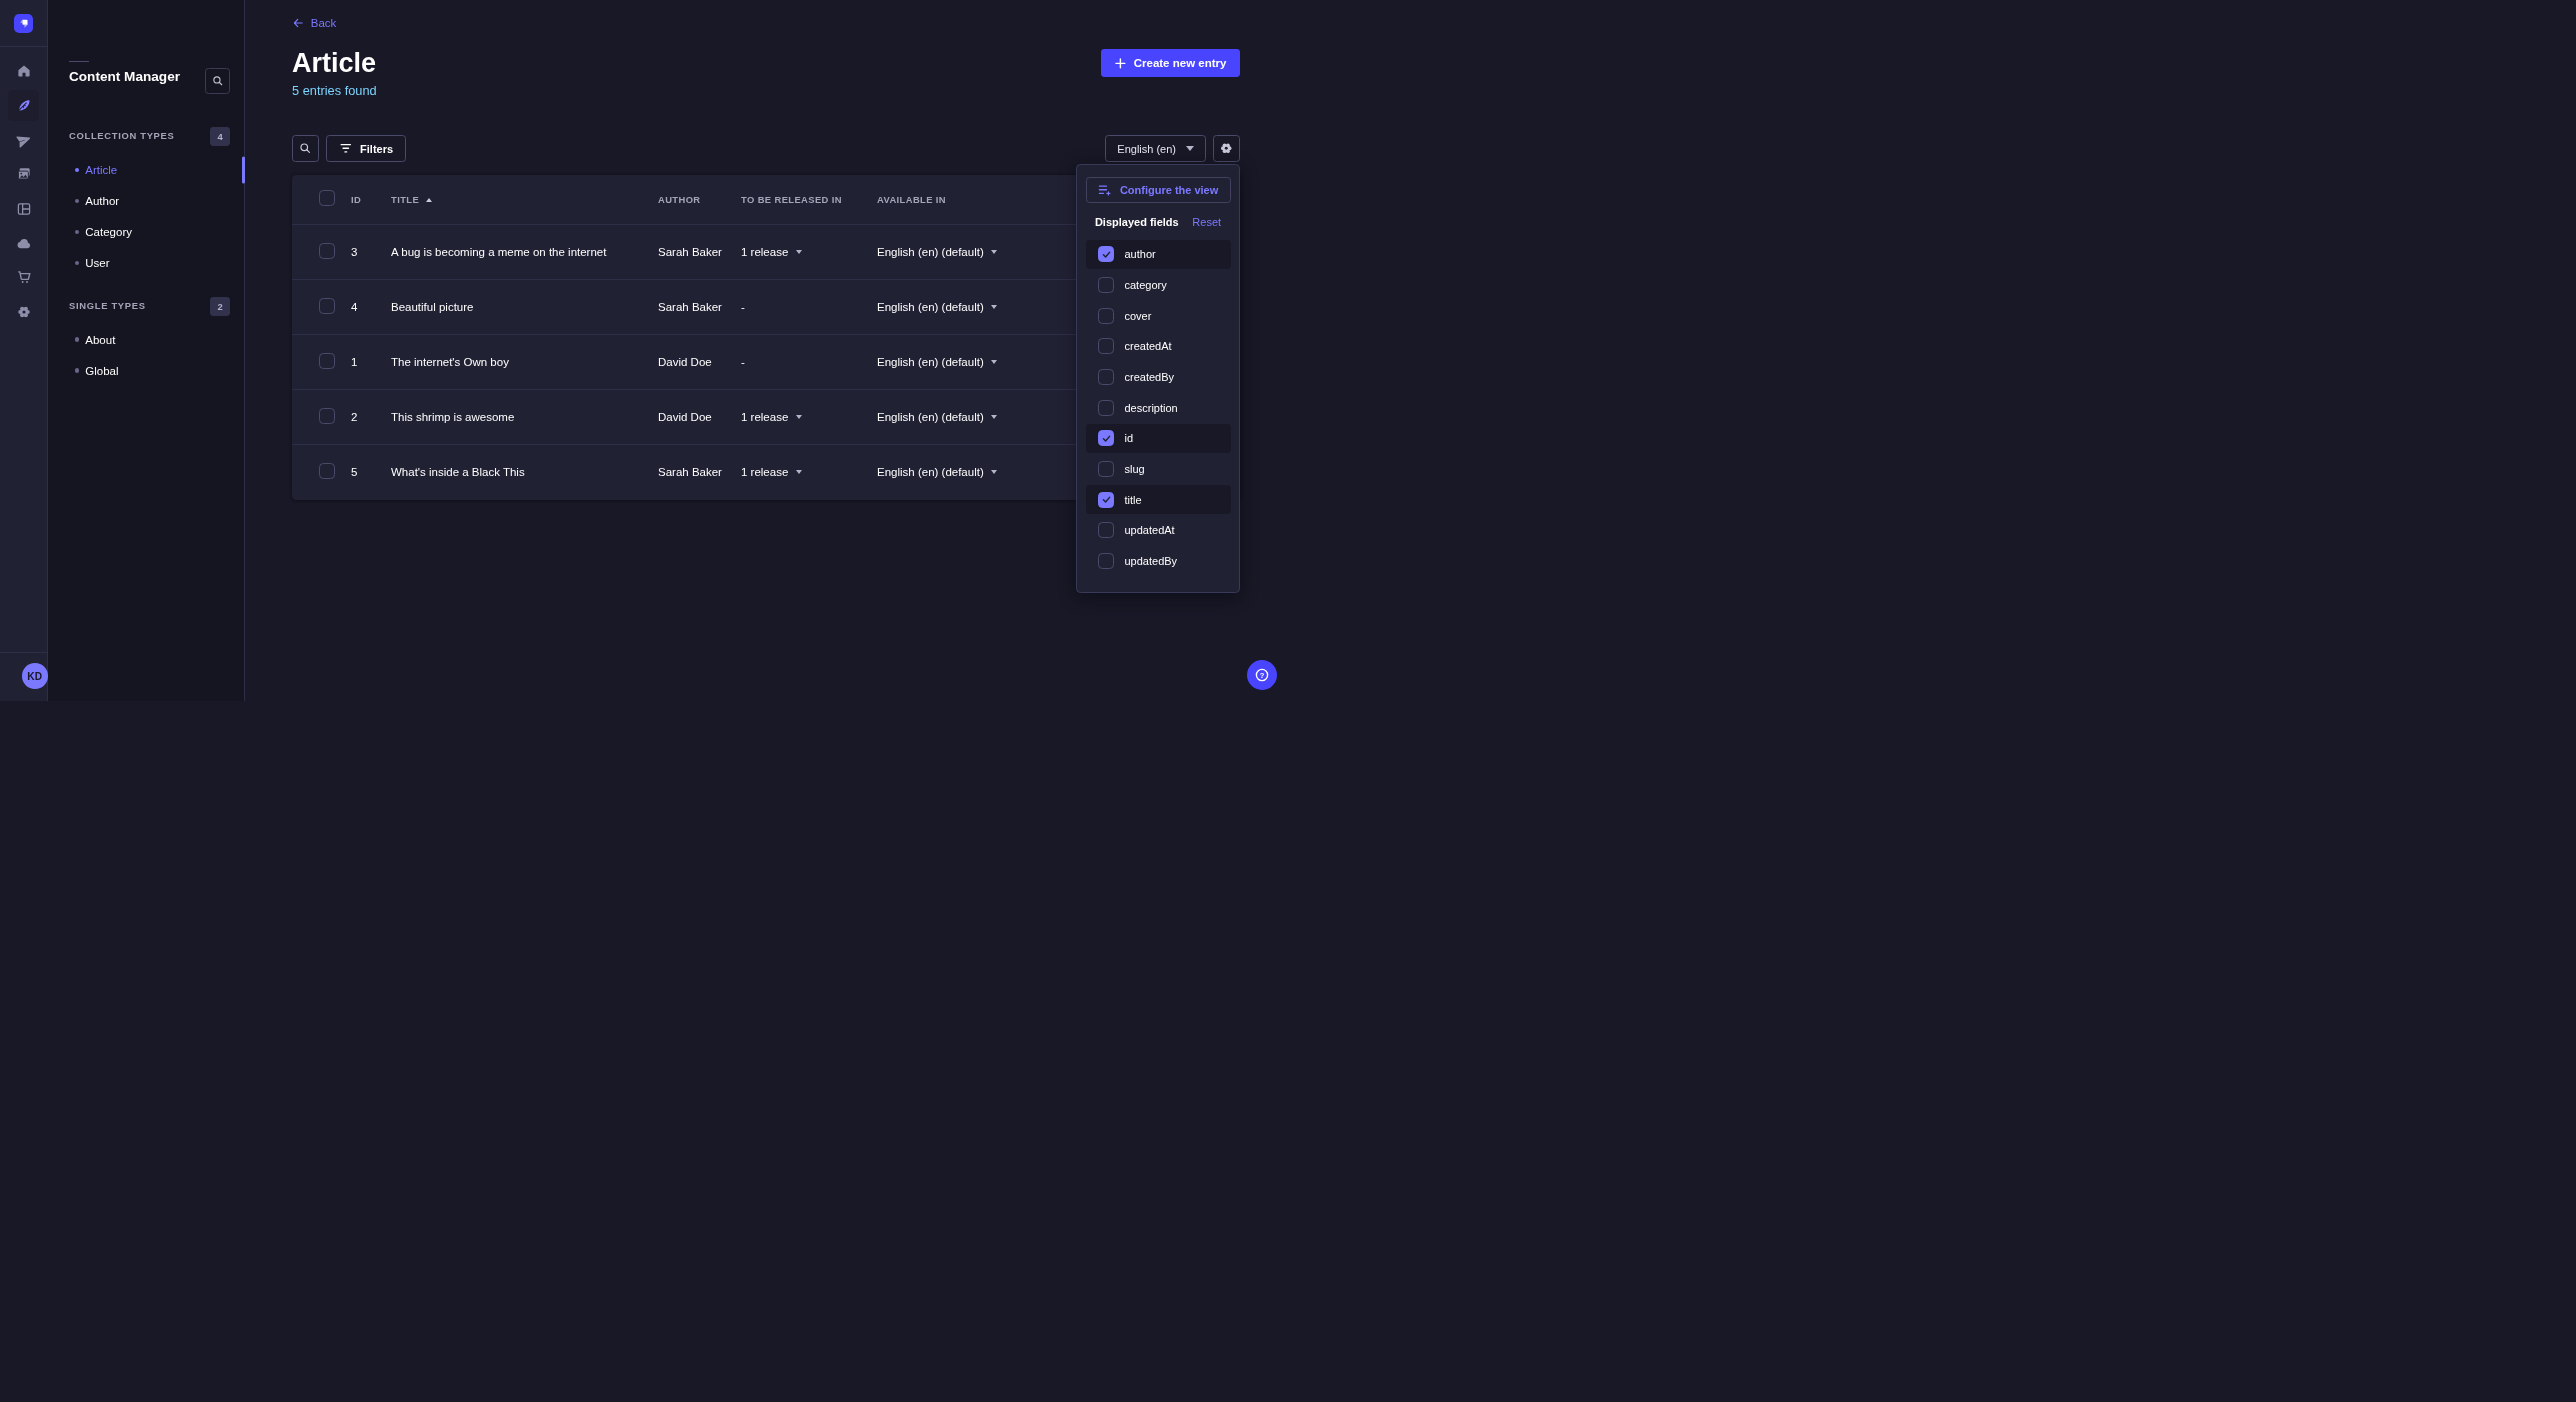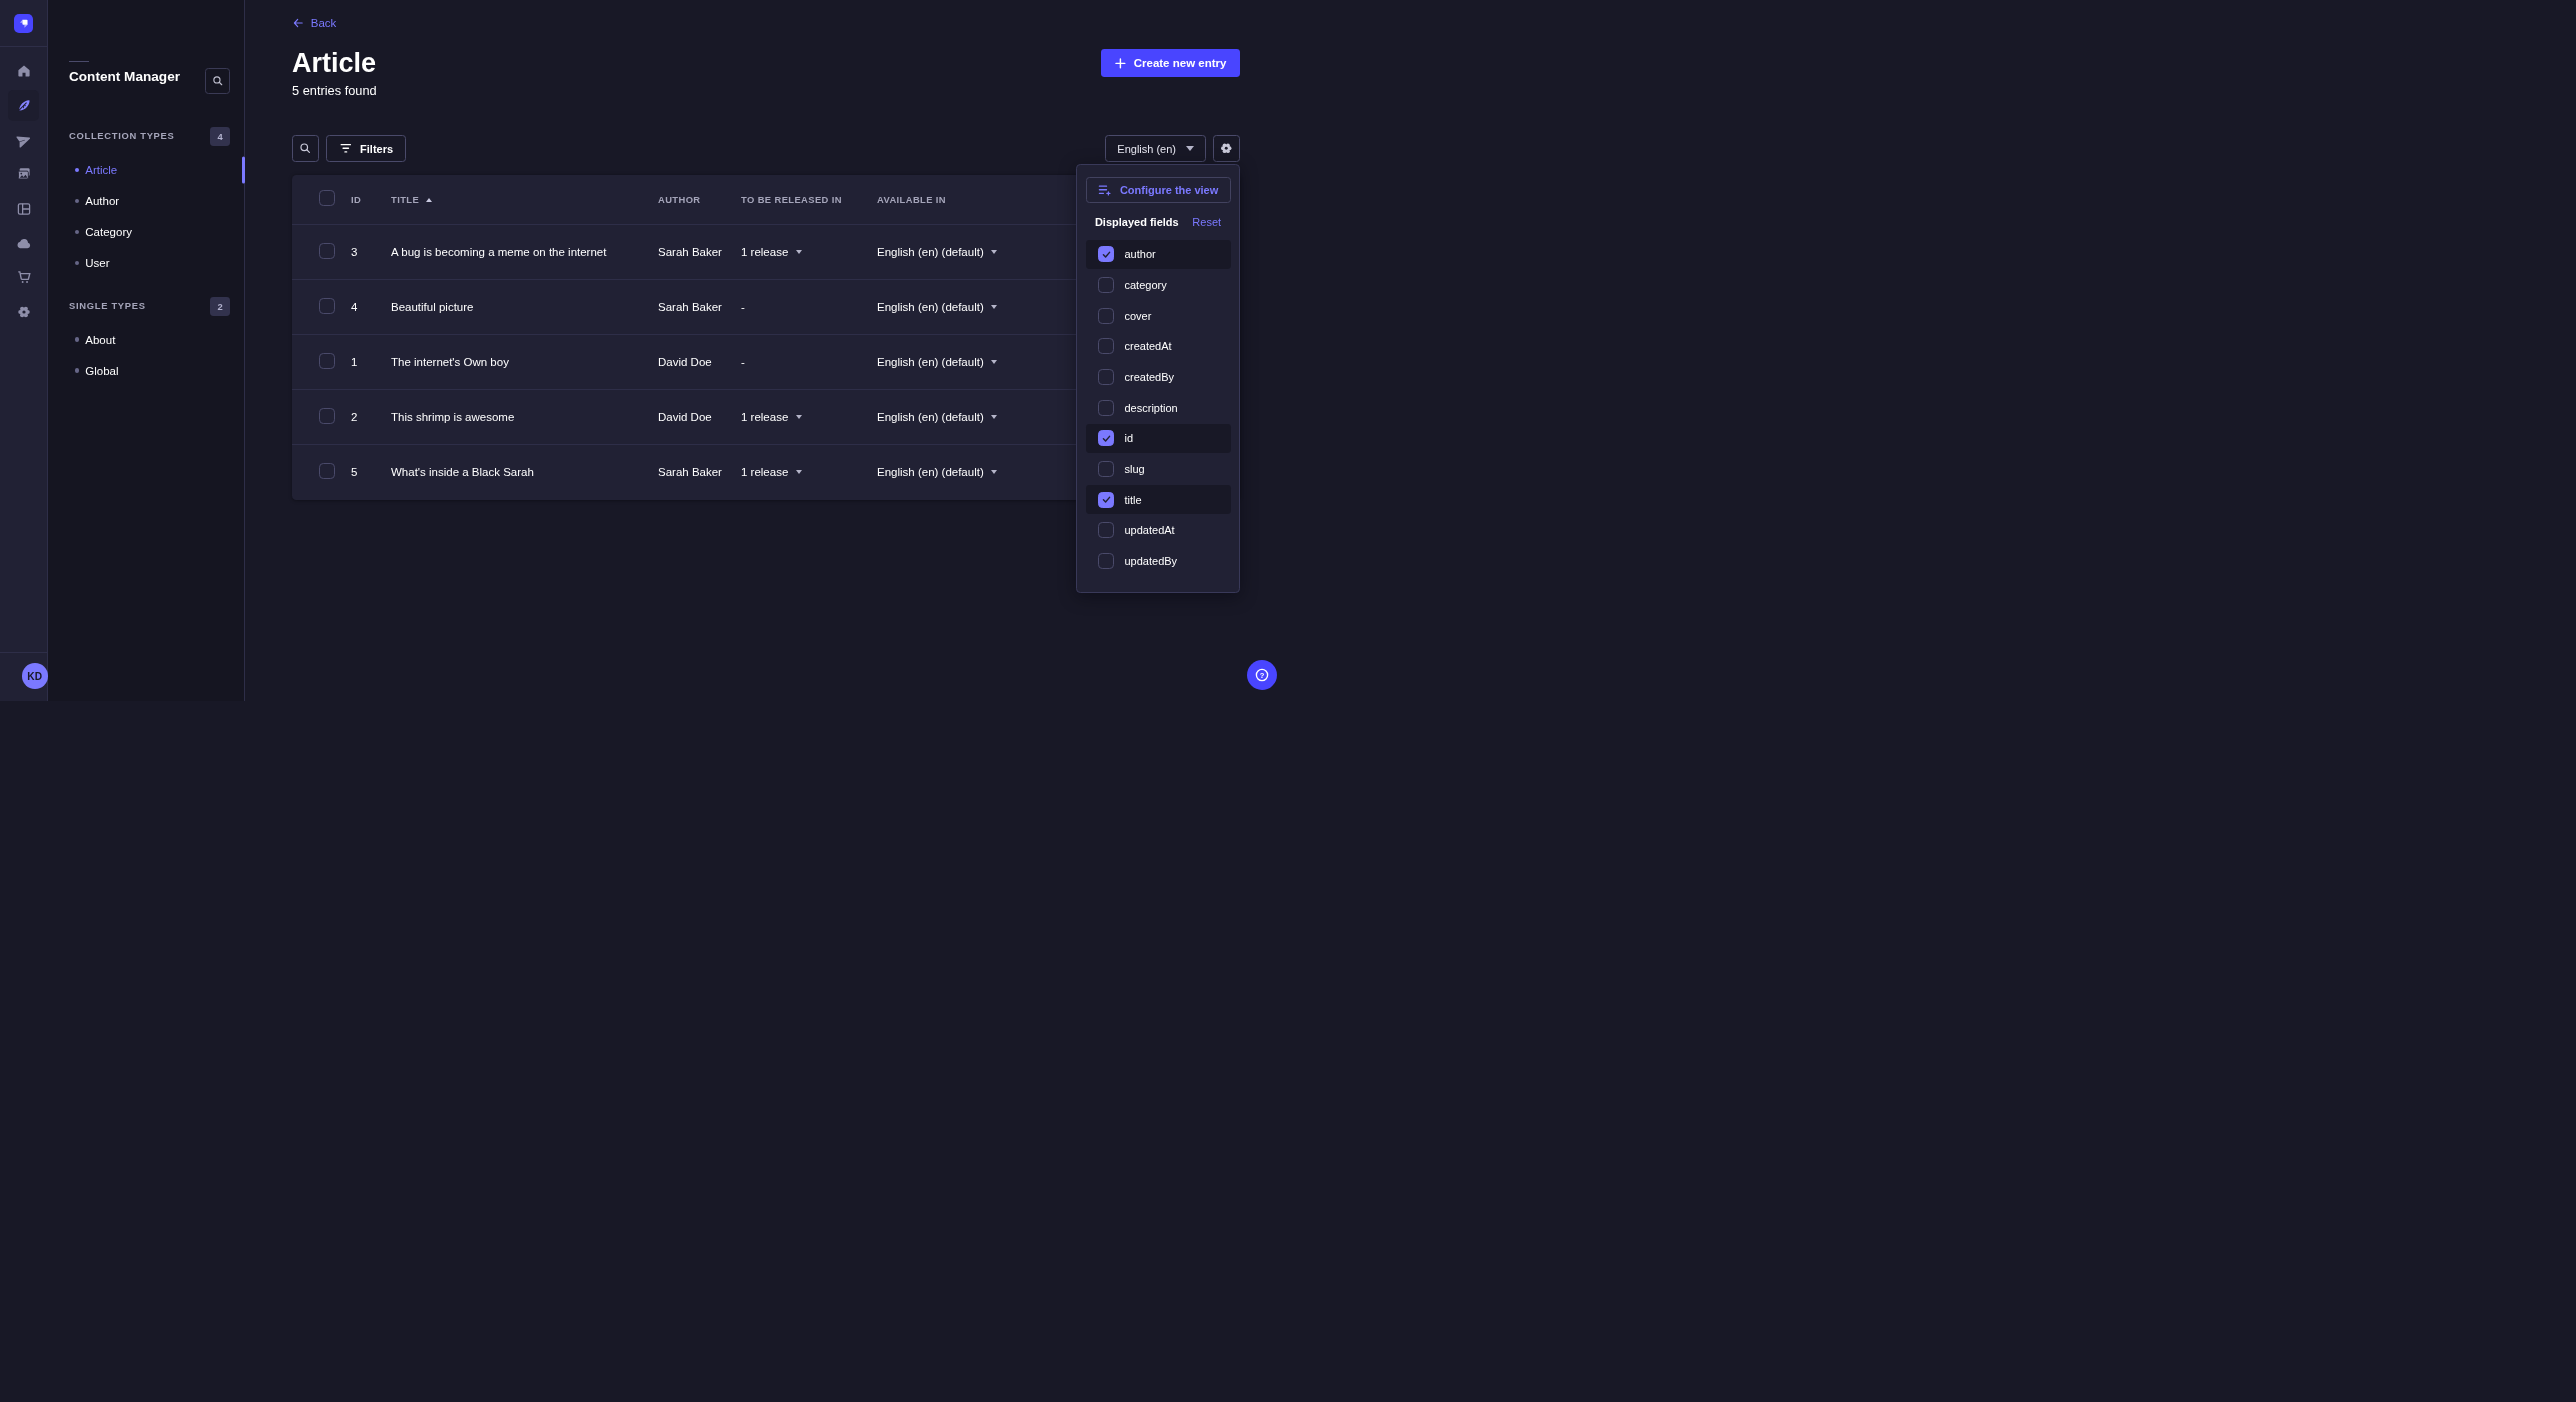--- a/index.html
+++ b/index.html
@@ -30,21 +30,21 @@
   .subnav-item { position:relative; height:31px; display:flex; align-items:center; padding-left:27px; font-size:11.5px; color:#ffffff; cursor:pointer; }
   .subnav-item .bullet { width:4.3px; height:4.3px; border-radius:50%; background:#666687; margin-right:6px; flex:none; }
   .subnav-item.active { color:#7b79ff; }
   .subnav-item.active .bullet { background:#7b79ff; }
   .subnav-item.active::after { content:""; position:absolute; right:-0.9px; top:50%; transform:translateY(-50%); width:2.6px; height:27px; background:#7b79ff; border-radius:1.7px; }
 
   
   .main { position:absolute; left:244px; top:0; width:1044px; height:701px; }
   .back-link { position:absolute; left:48px; top:17px; display:flex; align-items:center; gap:6.8px; font-size:11.5px; color:#7b79ff; text-decoration:none; cursor:pointer; }
   .page-title { position:absolute; left:48px; top:48px; font-size:27px; font-weight:bold; color:#fff; }
-  .page-subtitle { position:absolute; left:48px; top:83px; font-size:12.8px; color:#ffffff; }
+  .page-subtitle { position:absolute; left:48px; top:83px; font-size:12.8px; color:#7dd3fc; }
   .create-btn { position:absolute; right:48px; top:49px; height:28px; background:#4945ff; color:#fff; border:none; border-radius:3.4px; font-size:11.5px; font-weight:bold; font-family:inherit; display:flex; align-items:center; gap:6.8px; padding:0 13.6px; cursor:pointer; }
 
   .toolbar-left { position:absolute; left:48px; top:135px; display:flex; gap:6.8px; }
   .toolbar-right { position:absolute; right:48px; top:135px; display:flex; gap:6.8px;border-radius:12px; }
   .icon-btn { width:27px; height:27px; border:0.9px solid #4a4a6a; border-radius:3.4px; background:transparent; color:#c8c8d8; display:flex; align-items:center; justify-content:center; cursor:pointer; }
   .filters-btn { height:27px; border:0.9px solid #4a4a6a; border-radius:3.4px; background:transparent; color:#fff; font-size:11px; font-weight:bold; font-family:inherit; display:flex; align-items:center; gap:7.7px; padding:0 12px; cursor:pointer; }
   .locale-select { height:27px; border:0.9px solid #4a4a6a; border-radius:3.4px; background:transparent; color:#e8e8f2; font-size:11px; display:flex; align-items:center; gap:10.2px; padding:0 11px; cursor:pointer; }
   .caret-down { width:0; height:0; border-left:3.8px solid transparent; border-right:3.8px solid transparent; border-top:4.3px solid #b5b5c9; display:inline-block; }
   .locale-select .caret-down { border-top-width:5.1px; border-left-width:4.3px; border-right-width:4.3px; }
   .sort-asc { width:0; height:0; border-left:3.8px solid transparent; border-right:3.8px solid transparent; border-bottom:4.3px solid #c9c9e0; display:inline-block; margin-left:6.8px; }
@@ -335,21 +335,21 @@
           </span>
           <span class="cell-flex">
             <span>English (en) (default)</span>
             <i class="caret-down"></i>
           </span>
         </div>
 
         <div class="trow">
           <span><span class="checkbox"></span></span>
           <span>5</span>
-          <span>What's inside a Black Sarah</span>
+          <span>What's inside a Black This</span>
           <span>Sarah Baker</span>
           <span class="cell-flex">
             <span>1 release</span>
             <i class="caret-down"></i>
           </span>
           <span class="cell-flex">
             <span>English (en) (default)</span>
             <i class="caret-down"></i>
           </span>
         </div>

